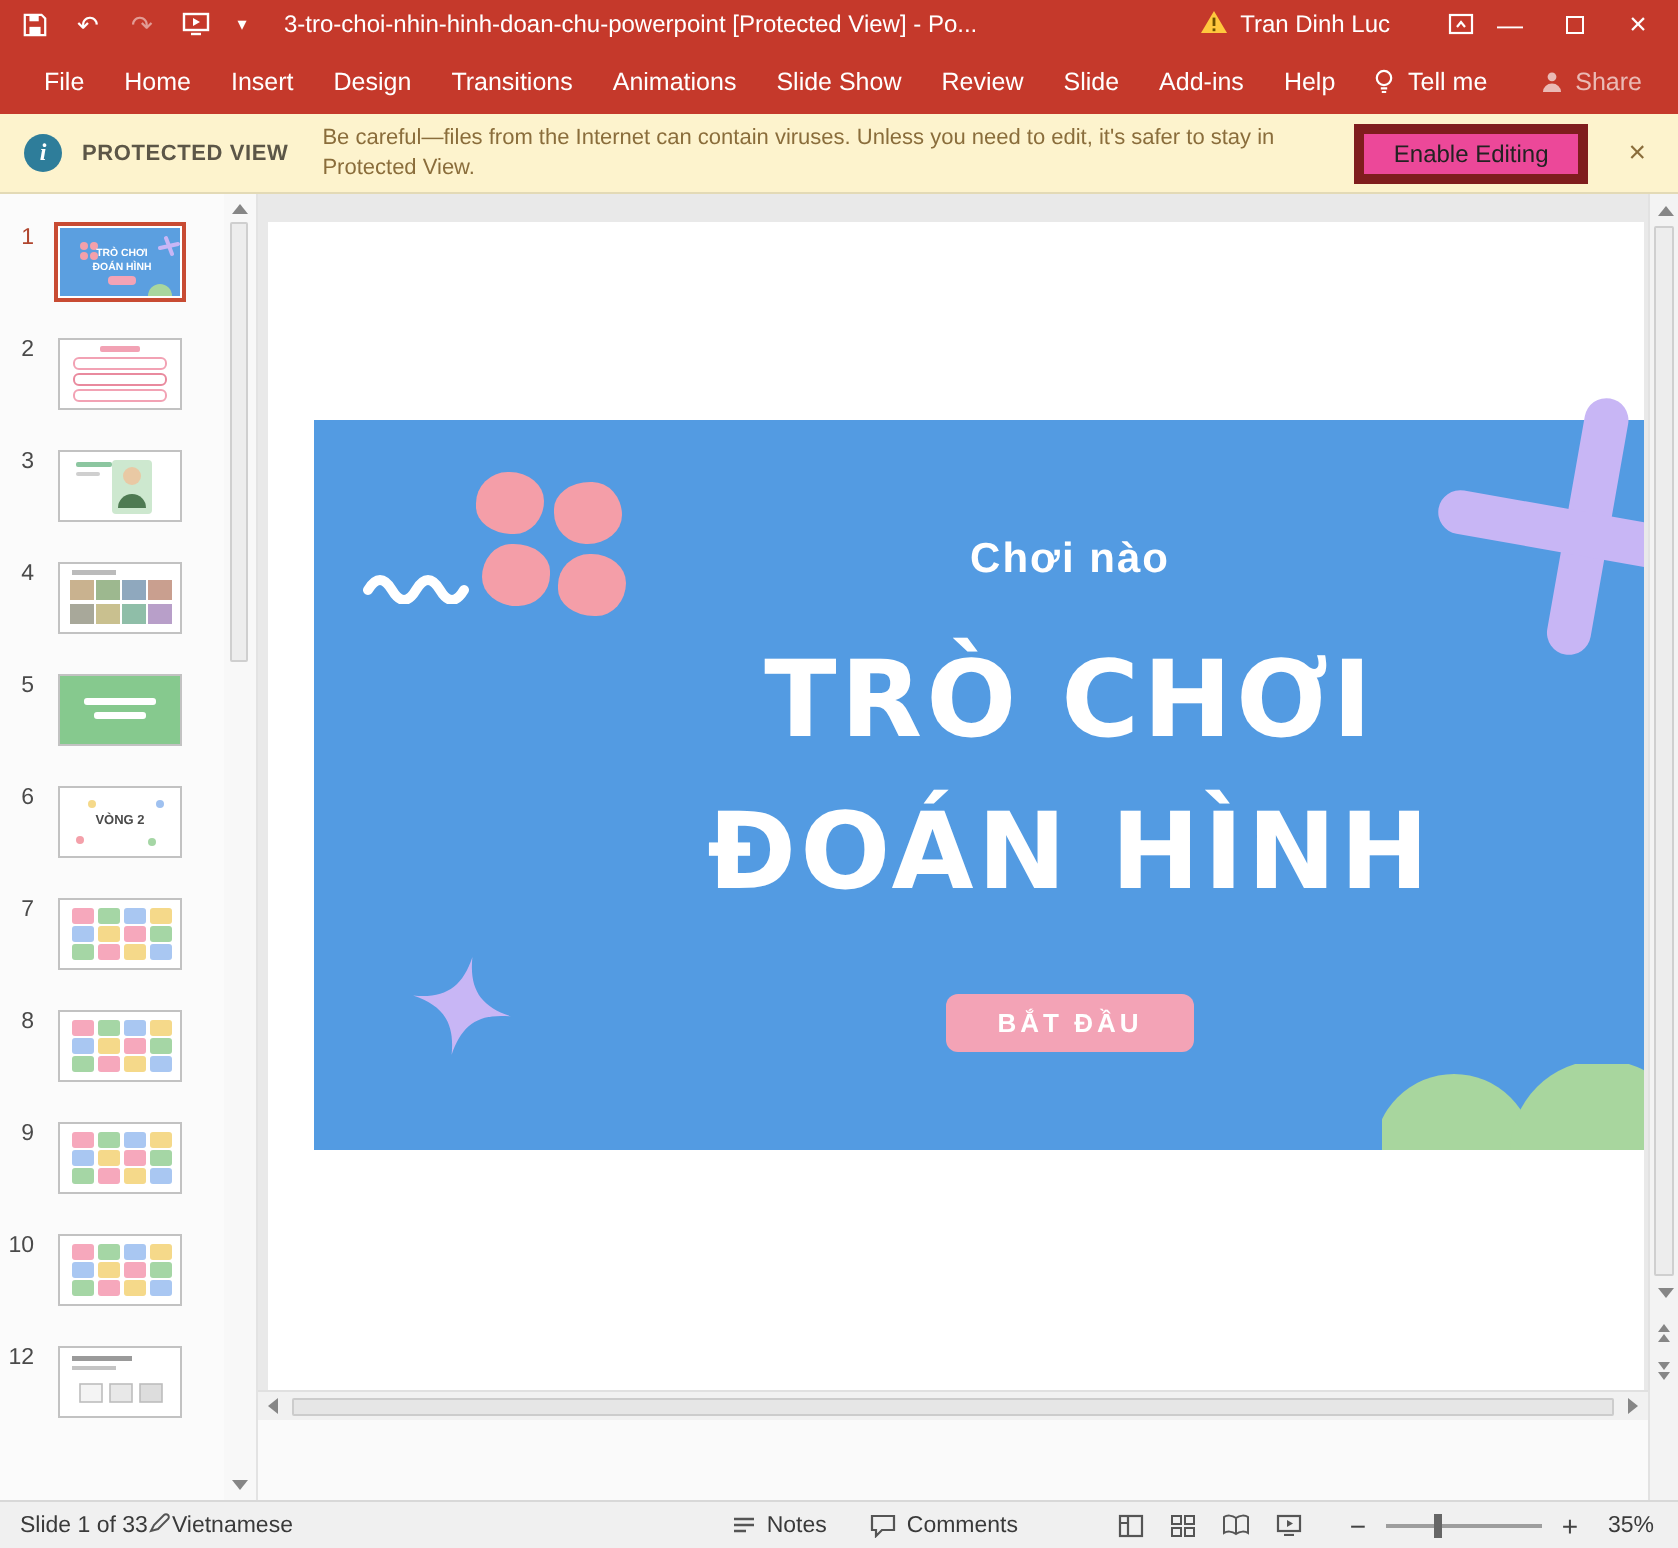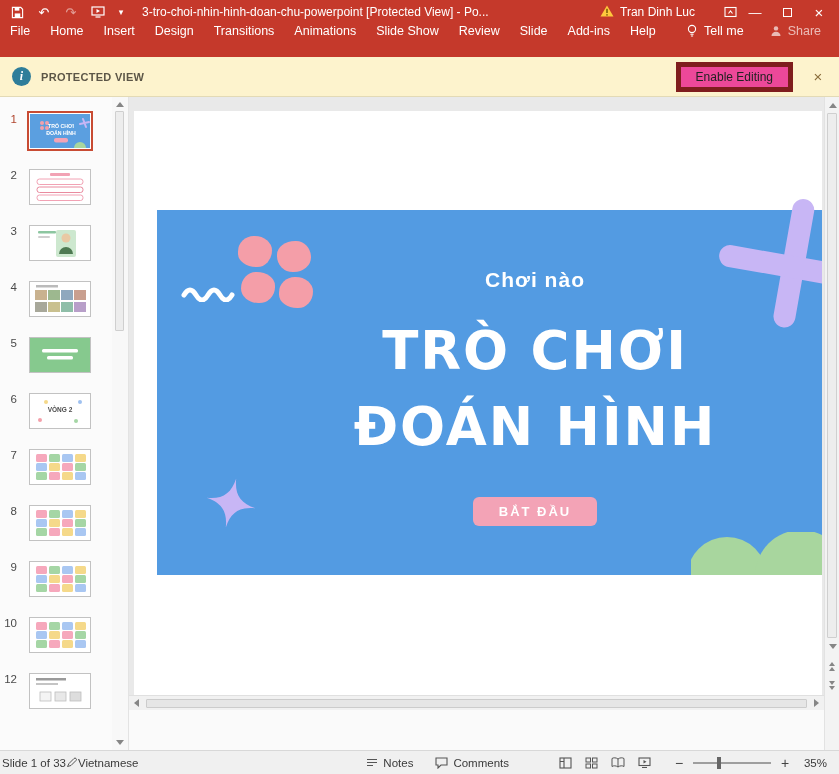--- a/index.html
+++ b/index.html
@@ -24,21 +24,21 @@
   .tb-icon.dim{opacity:.5;}
   .tb-icon.tiny{width:10px;font-size:9px;}
   .win-title{font-size:12px;margin-left:16px;white-space:nowrap;overflow:hidden;}
   .tb-account{display:flex;align-items:center;gap:6px;font-size:12px;margin-left:auto;white-space:nowrap;}
   .rdo{margin-left:26px;}
   .win-btn{width:32px;height:24px;display:flex;align-items:center;justify-content:center;font-size:13px;color:#fff;}
   .win-btn.close{margin-right:4px;font-size:15px;}
   .max-glyph{width:9px;height:9px;border:1px solid #fff;display:inline-block;}
 
   
-  .ribbon-tabs{position:absolute;top:24px;left:0;right:0;height:33px;background:var(--titlebar-red);display:flex;align-items:flex-start;}
+  .ribbon-tabs{position:absolute;top:24px;left:0;right:0;height:33px;background:var(--titlebar-red);display:flex;align-items:center;padding-left:12px;}
   .rtab{display:flex;align-items:center;padding:0 10px;font-size:12.5px;color:#fff;white-space:nowrap;}
   .ribbon-right{margin-left:auto;display:flex;align-items:center;gap:26px;padding-right:18px;}
   .rtab-iconic{display:flex;align-items:center;gap:6px;color:#fff;font-size:12.5px;white-space:nowrap;}
   .rtab-iconic i{font-style:normal;}
   .share-dim{opacity:.65;}
 
   
   .pv-bar{position:absolute;top:57px;left:0;right:0;height:40px;background:var(--protected-view-yellow);border-bottom:1px solid #E3DAB6;display:flex;align-items:center;}
   .pv-info{width:19px;height:19px;border-radius:50%;background:#2E7D9A;color:#fff;font:italic bold 12px "Liberation Serif",serif;display:flex;align-items:center;justify-content:center;margin-left:12px;flex:none;}
   .pv-label{font-size:11px;font-weight:700;color:#5C5647;letter-spacing:.3px;margin:0 17px 0 10px;white-space:nowrap;}
@@ -102,21 +102,21 @@
   .bp2{left:64px;top:-2px;width:92px;height:92px;}
   .bp3{left:146px;top:6px;width:84px;height:84px;}
   .slide-subtitle{position:absolute;top:58px;left:0;width:100%;text-align:center;color:#fff;font-size:21px;font-weight:700;letter-spacing:1px;}
   .slide-title{position:absolute;left:0;width:100%;text-align:center;color:#fff;font-weight:800;font-size:53px;letter-spacing:2px;font-family:"DejaVu Sans",sans-serif;}
   .st1{top:110px;}
   .st2{top:186px;}
   .start-btn{position:absolute;top:287px;left:50%;transform:translateX(-50%);width:124px;height:29px;line-height:29px;border-radius:6px;background:var(--button-pink);color:#fff;text-align:center;font-size:13px;font-weight:700;letter-spacing:2px;}
 
   
   .statusbar{position:absolute;bottom:0;left:0;right:0;height:24px;background:#F0F0F0;border-top:1px solid #D8D8D8;display:flex;align-items:center;font-size:11.5px;color:#3A3A3A;}
-  .sb-left{display:flex;align-items:center;padding-left:2px;}
+  .sb-left{display:flex;align-items:center;padding-left:10px;}
   .sb-right{margin-left:auto;display:flex;align-items:center;padding-right:12px;}
   .sb-group{display:flex;align-items:center;gap:5px;margin-right:22px;}
   .sb-group i{font-style:normal;}
   .sb-views{display:flex;align-items:center;gap:13px;margin:0 22px 0 28px;}
   .sb-views span{display:inline-flex;}
   .sb-zoom{display:flex;align-items:center;gap:8px;}
   .zbtn{font-size:14px;color:#444;width:12px;text-align:center;}
   .zslider{width:78px;height:2px;background:#9E9E9E;position:relative;}
   .zthumb{position:absolute;left:24px;top:-5px;width:4px;height:12px;background:#666;}
   .zoom-pct{min-width:28px;text-align:right;}
@@ -196,20 +196,21 @@
             <path d="M1.5 11 a4.5 4.2 0 0 1 9 0 z" fill="#fff"></path>
           </svg>
         <i>Share</i>
       </span>
     </div>
   </nav>
 
   <div class="pv-bar">
     <span class="pv-info">i</span>
     <span class="pv-label">PROTECTED VIEW</span>
+    <span class="pv-msg">Be careful—files from the Internet can contain viruses. Unless you need to edit, it's safer to stay in Protected View.</span>
     <button class="pv-btn">Enable Editing</button>
     <span class="pv-close">×</span>
   </div>
 
   <div class="workspace">
 
     <aside class="thumb-panel">
 
       <div class="thumb-row">
         <span class="thumb-num current">1</span>

